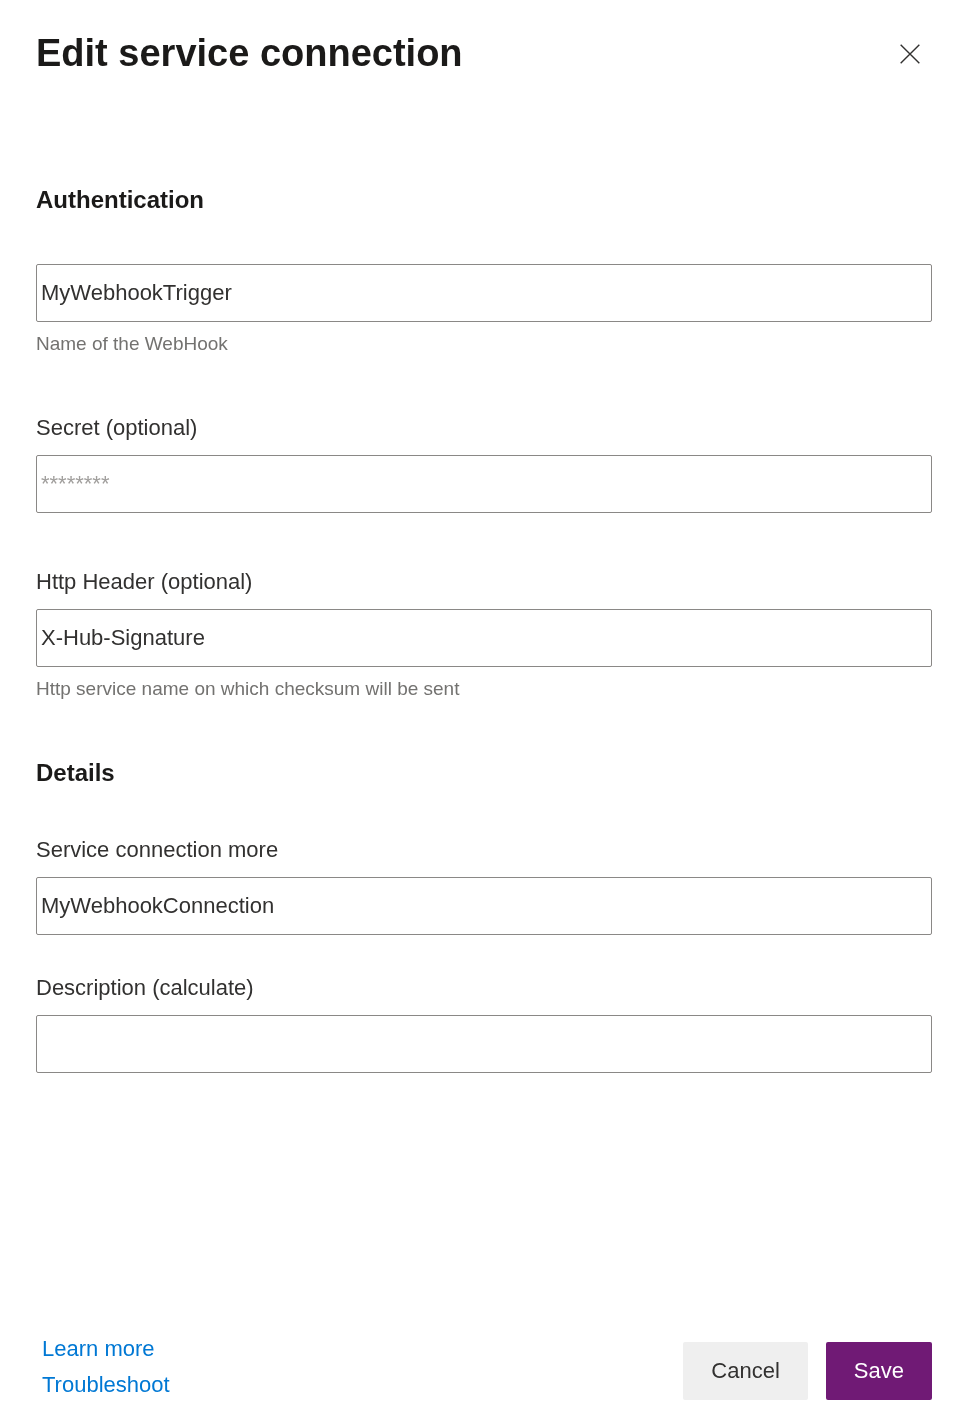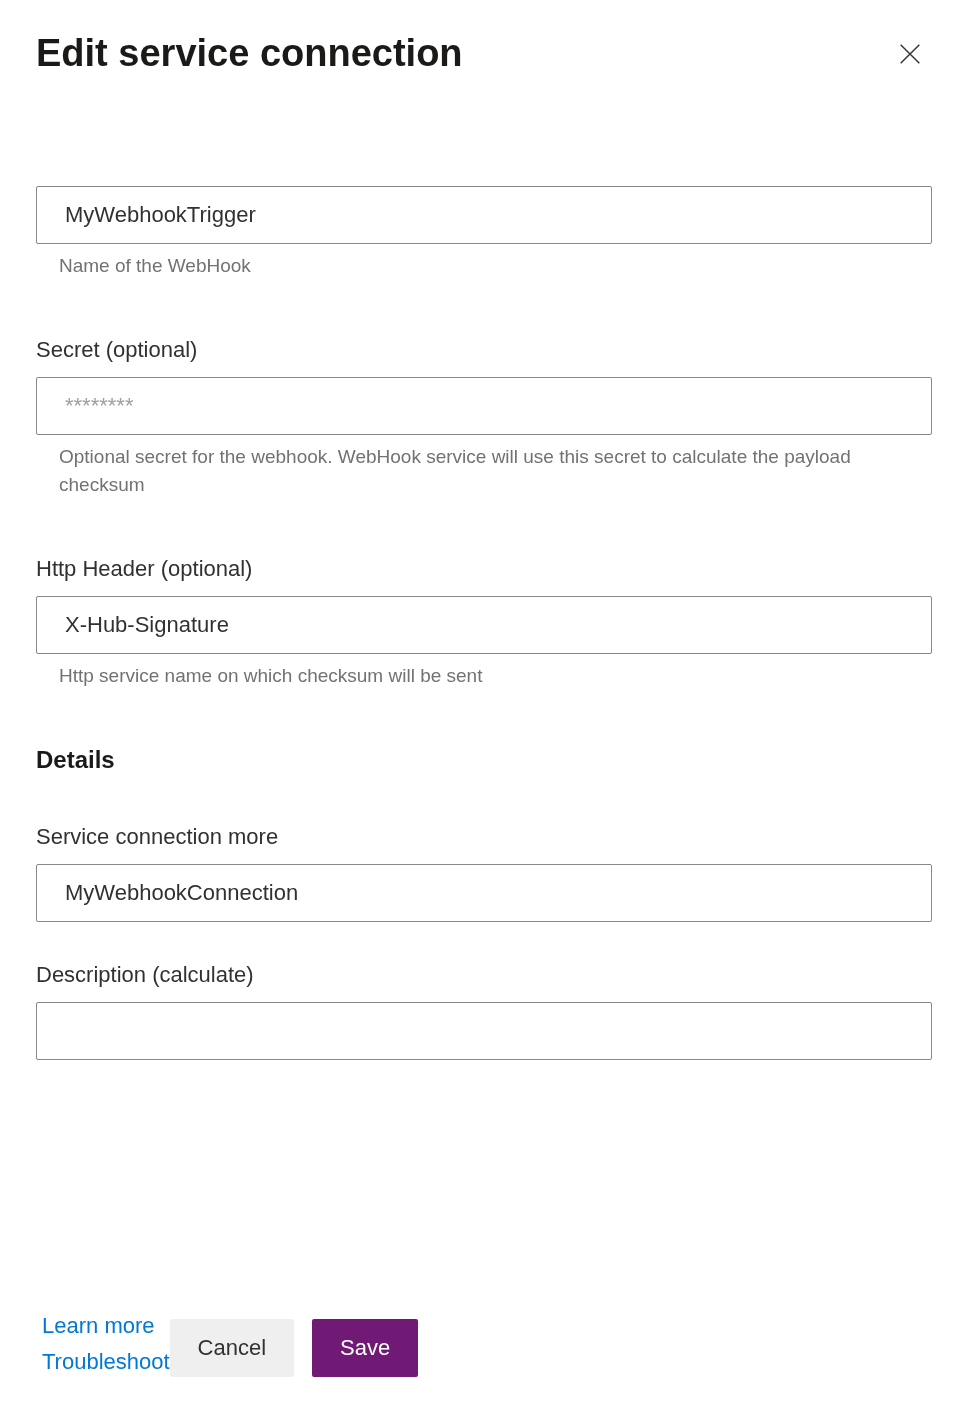--- a/index.html
+++ b/index.html
@@ -61,44 +61,44 @@
       font-size: 22px;
       color: #323130;
       margin-bottom: 14px;
       display: block;
     }
     .text-input {
       width: 100%;
       height: 58px;
       border: 1px solid #8a8886;
       border-radius: 2px;
-      padding: 0 28px;
+      padding: 0 4px;
       font-size: 22px;
       font-family: inherit;
       color: #323130;
       background: #ffffff;
     }
     .text-input::placeholder {
       color: #a19f9d;
     }
     .help-text {
       font-size: 19px;
       color: #737270;
       margin-top: 8px;
       line-height: 1.5;
-      margin-left: 23px;
     }
     .content {
       flex: 1;
       overflow: hidden;
     }
     .footer {
       display: flex;
       align-items: flex-start;
-      padding: 18px 0 35px 0;
+      justify-content: space-between;
+      padding: 18px 0 12px 0;
       background: #ffffff;
     }
     .links {
       display: flex;
       flex-direction: column;
       gap: 10px;
       padding-left: 6px;
     }
     .link {
       color: #0078d4;
@@ -141,30 +141,30 @@
   <div class="header">
     <h1 class="title">Edit service connection</h1>
     <button class="close-btn">
       <svg viewBox="0 0 24 24" fill="none">
         <path d="M4 4 L20 20 M20 4 L4 20"></path>
       </svg>
     </button>
   </div>
 
   <div class="content">
+    <h2 class="section-heading">Authentication</h2>
 
     <div class="field">
       <input type="text" class="text-input" value="MyWebhookTrigger" style="">
       <div class="help-text">Name of the WebHook</div>
     </div>
 
     <div class="field">
       <label class="field-label">Secret (optional)</label>
       <input type="password" class="text-input" placeholder="********" style="">
-      <div class="help-text">Optional secret for the webhook. WebHook service will use this secret to calculate the payload checksum</div>
     </div>
 
     <div class="field">
       <label class="field-label">Http Header (optional)</label>
       <input type="text" class="text-input" value="X-Hub-Signature" style="">
       <div class="help-text">Http service name on which checksum will be sent</div>
     </div>
 
     <h2 class="section-heading section-gap">Details</h2>
 

